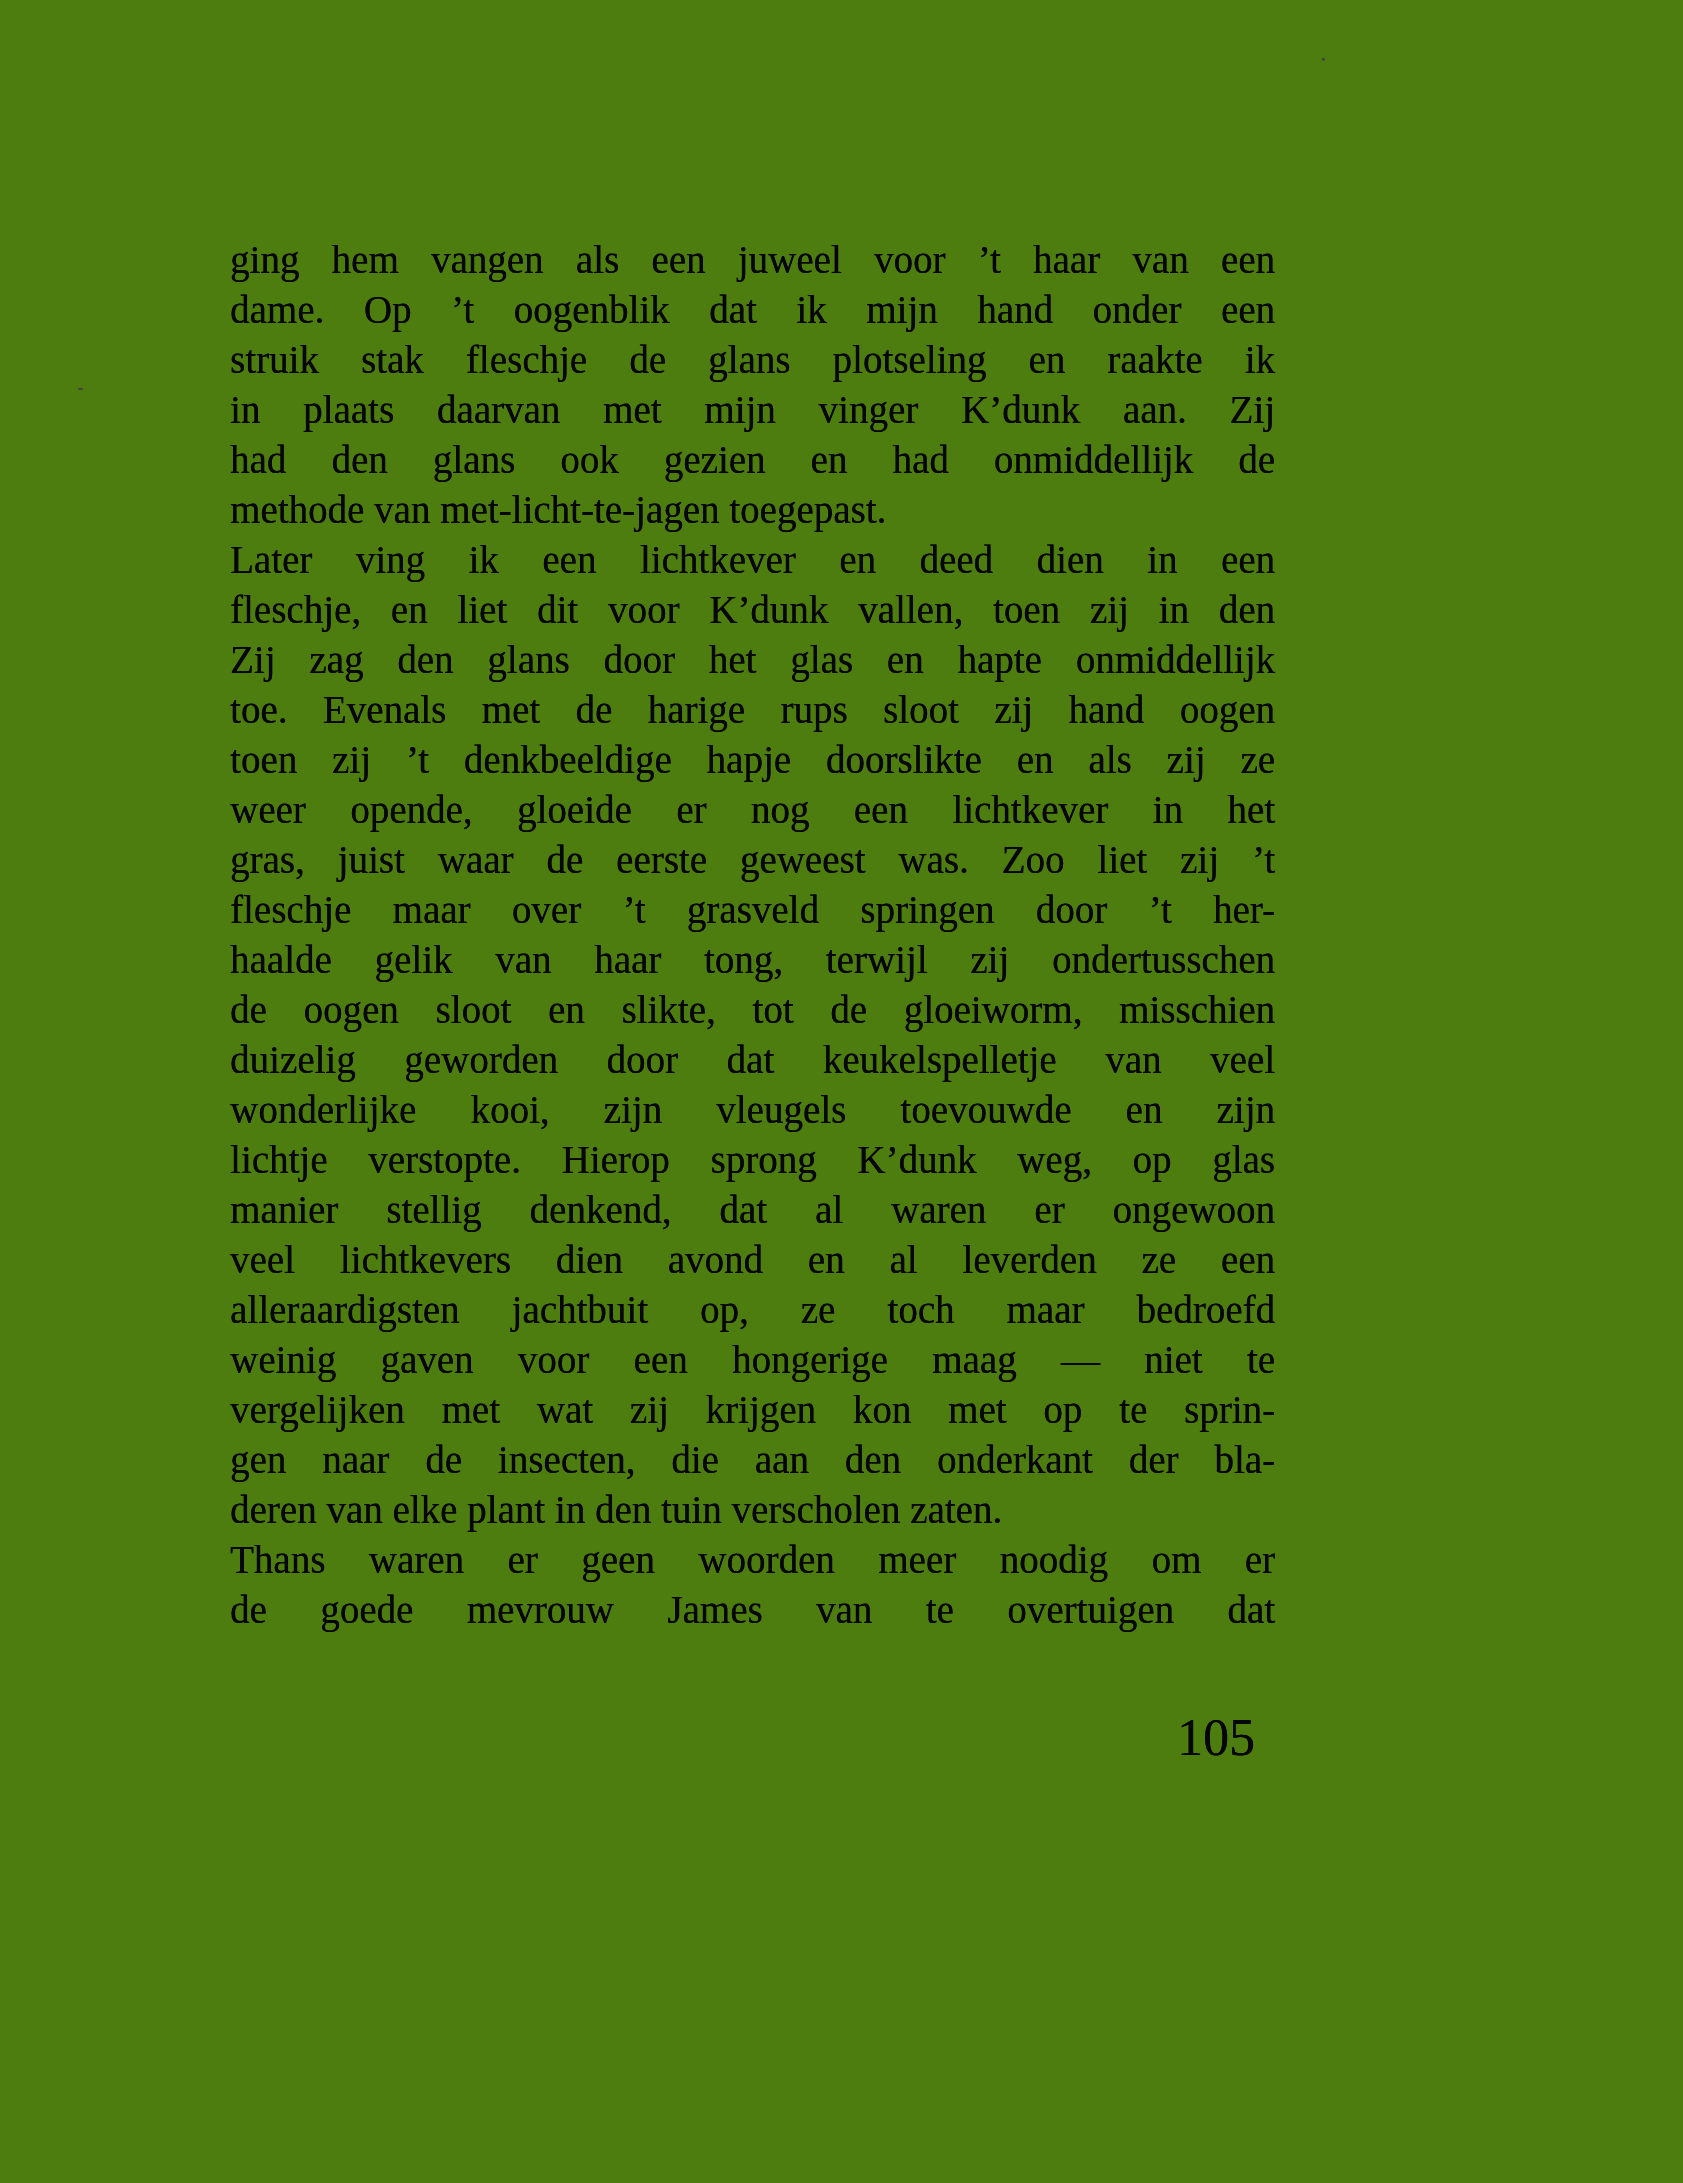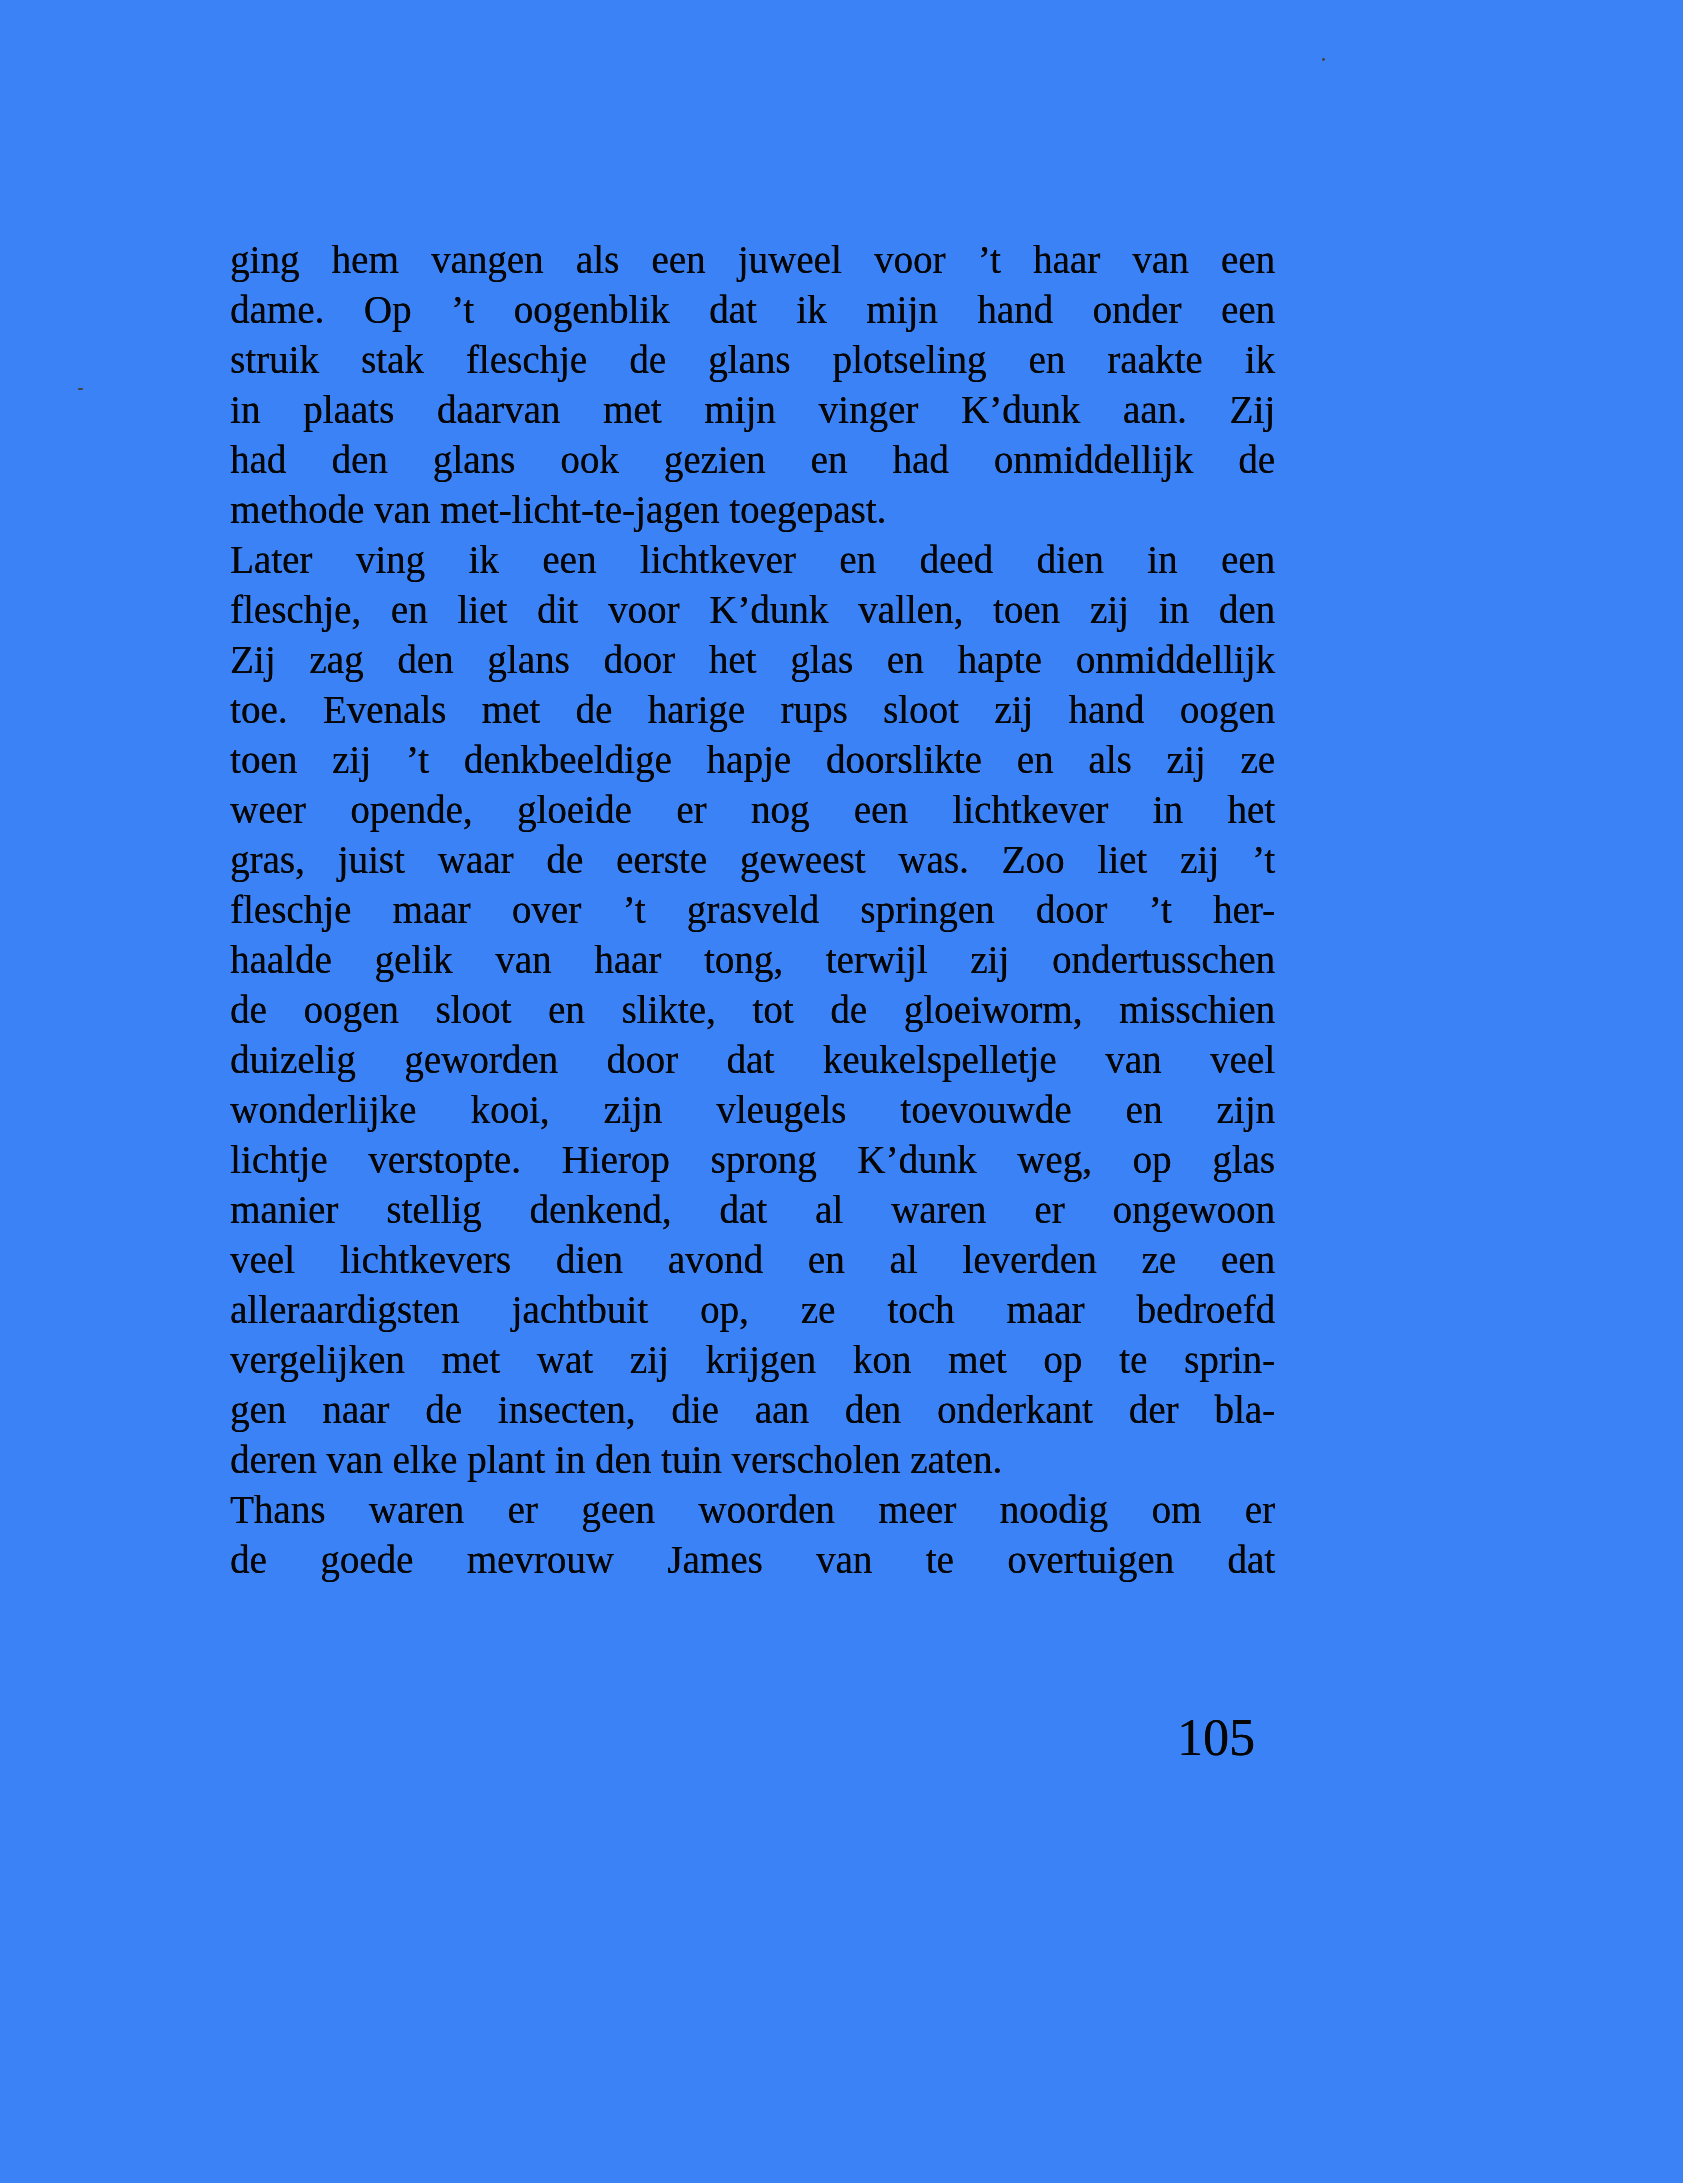--- a/index.html
+++ b/index.html
@@ -12,21 +12,21 @@
     background: #ffffff;
     position: relative;
     font-family: "Liberation Serif", serif;
     overflow: hidden;
   }
   .page {
     position: absolute;
     left: 0; top: 0;
     width: 1683px;
     height: 2183px;
-    background: #3b82f6;
+    background: #4d7c0f;
   }
   .text-block {
     position: absolute;
     left: 230px;
     top: 235px;
     width: 1045px;
     color: #060606;
   }
   .line {
     font-size: 39px;
@@ -95,20 +95,21 @@
     <div class="line">gras, juist waar de eerste geweest was. Zoo liet zij ’t</div>
     <div class="line">fleschje maar over ’t grasveld springen door ’t her-</div>
     <div class="line">haalde gelik van haar tong, terwijl zij ondertusschen</div>
     <div class="line">de oogen sloot en slikte, tot de gloeiworm, misschien</div>
     <div class="line">duizelig geworden door dat keukelspelletje van veel</div>
     <div class="line">wonderlijke kooi, zijn vleugels toevouwde en zijn</div>
     <div class="line">lichtje verstopte. Hierop sprong K’dunk weg, op glas</div>
     <div class="line">manier stellig denkend, dat al waren er ongewoon</div>
     <div class="line">veel lichtkevers dien avond en al leverden ze een</div>
     <div class="line">alleraardigsten jachtbuit op, ze toch maar bedroefd</div>
+    <div class="line">weinig gaven voor een hongerige maag — niet te</div>
     <div class="line">vergelijken met wat zij krijgen kon met op te sprin-</div>
     <div class="line">gen naar de insecten, die aan den onderkant der bla-</div>
     <div class="line para-end">deren van elke plant in den tuin verscholen zaten.</div>
     <div class="line">Thans waren er geen woorden meer noodig om er</div>
     <div class="line">de goede mevrouw James van te overtuigen dat</div>
   </div>
 
   <div class="page-number">105</div>
 
 </div>

